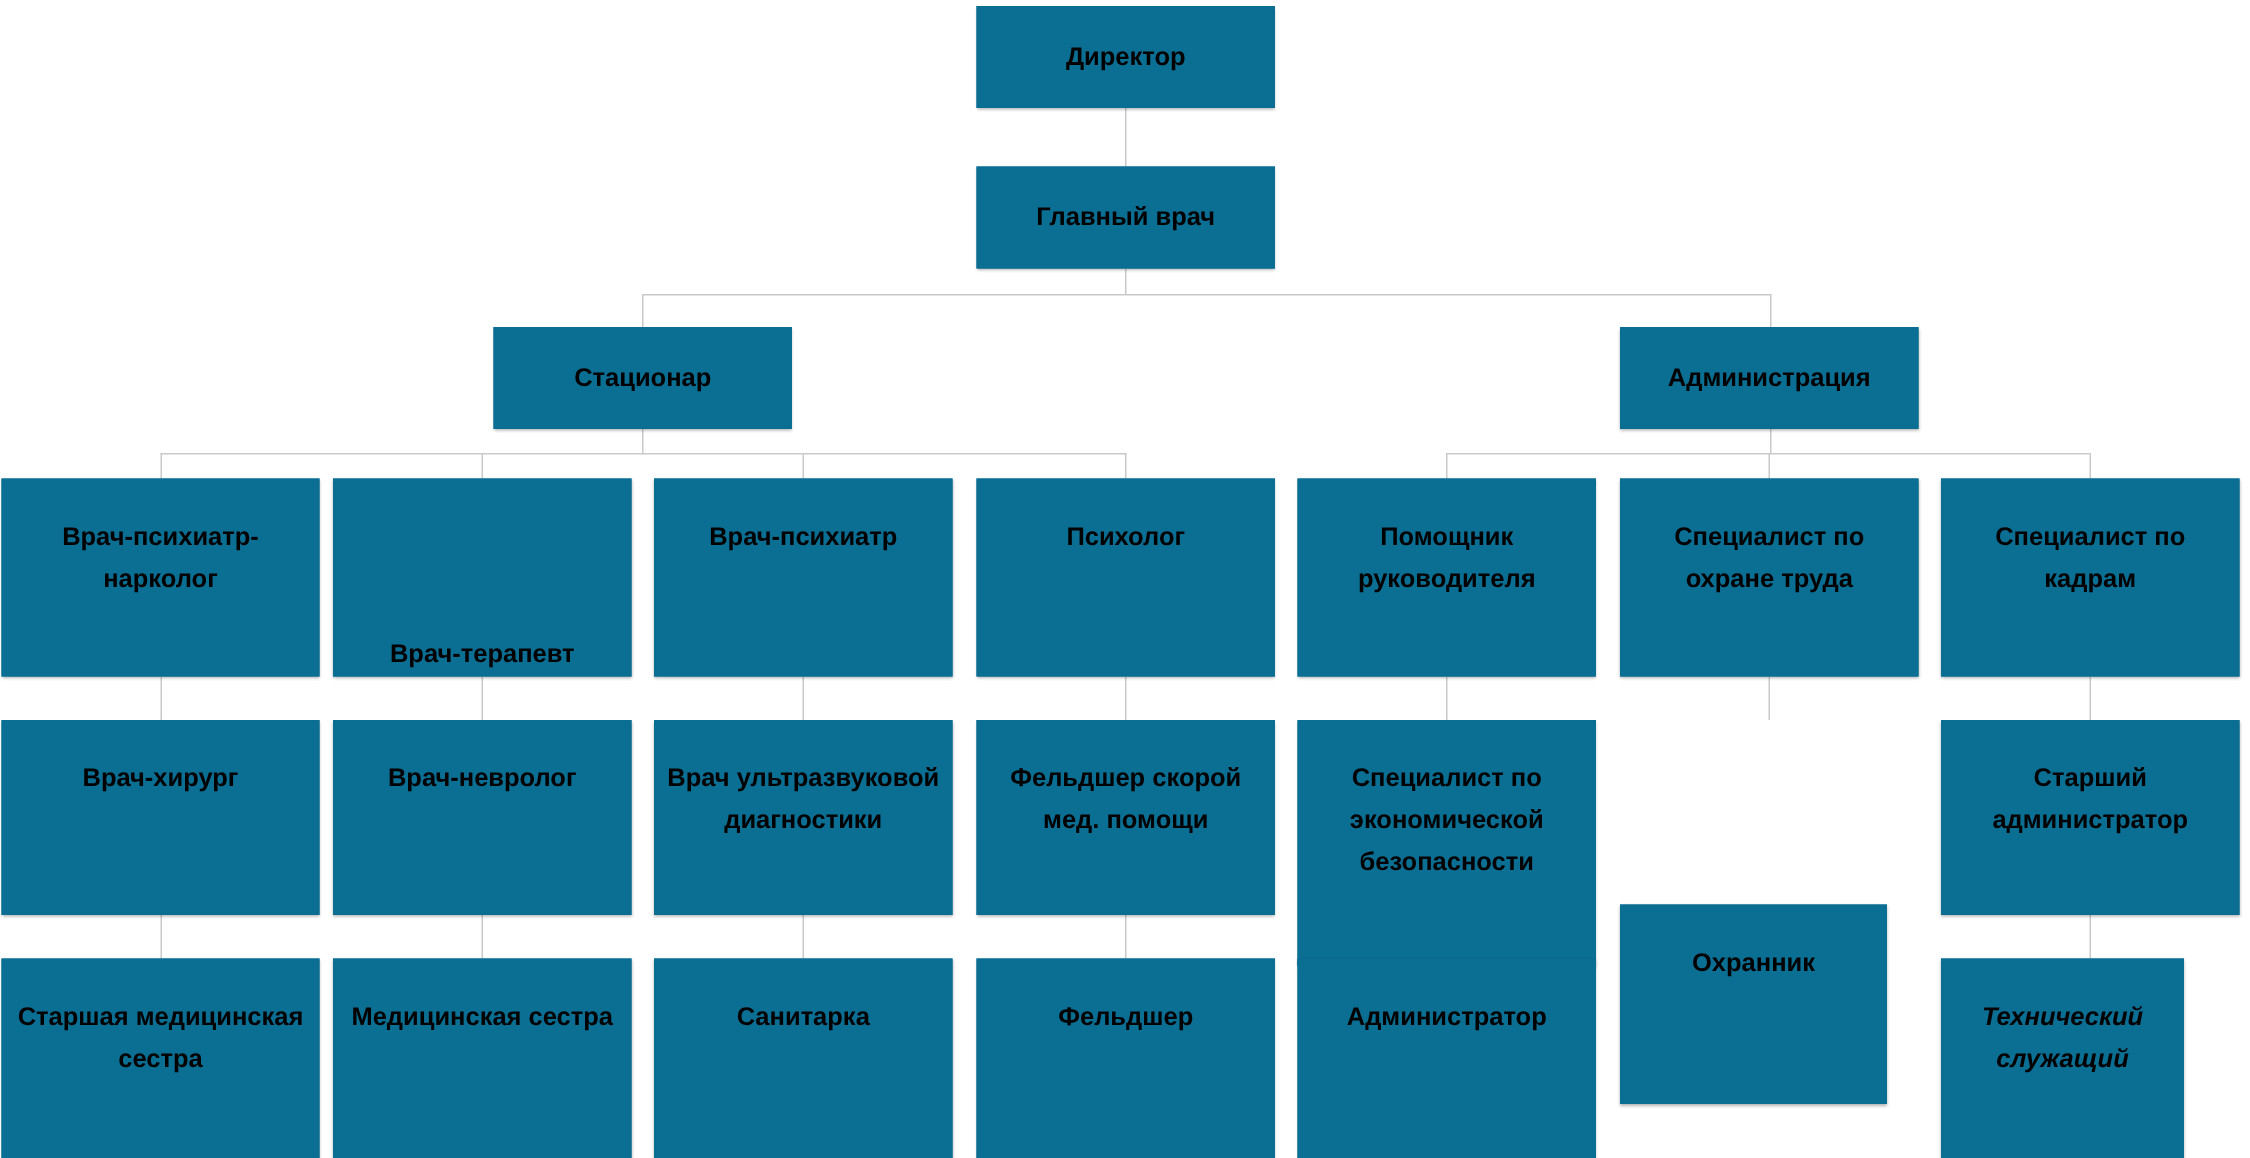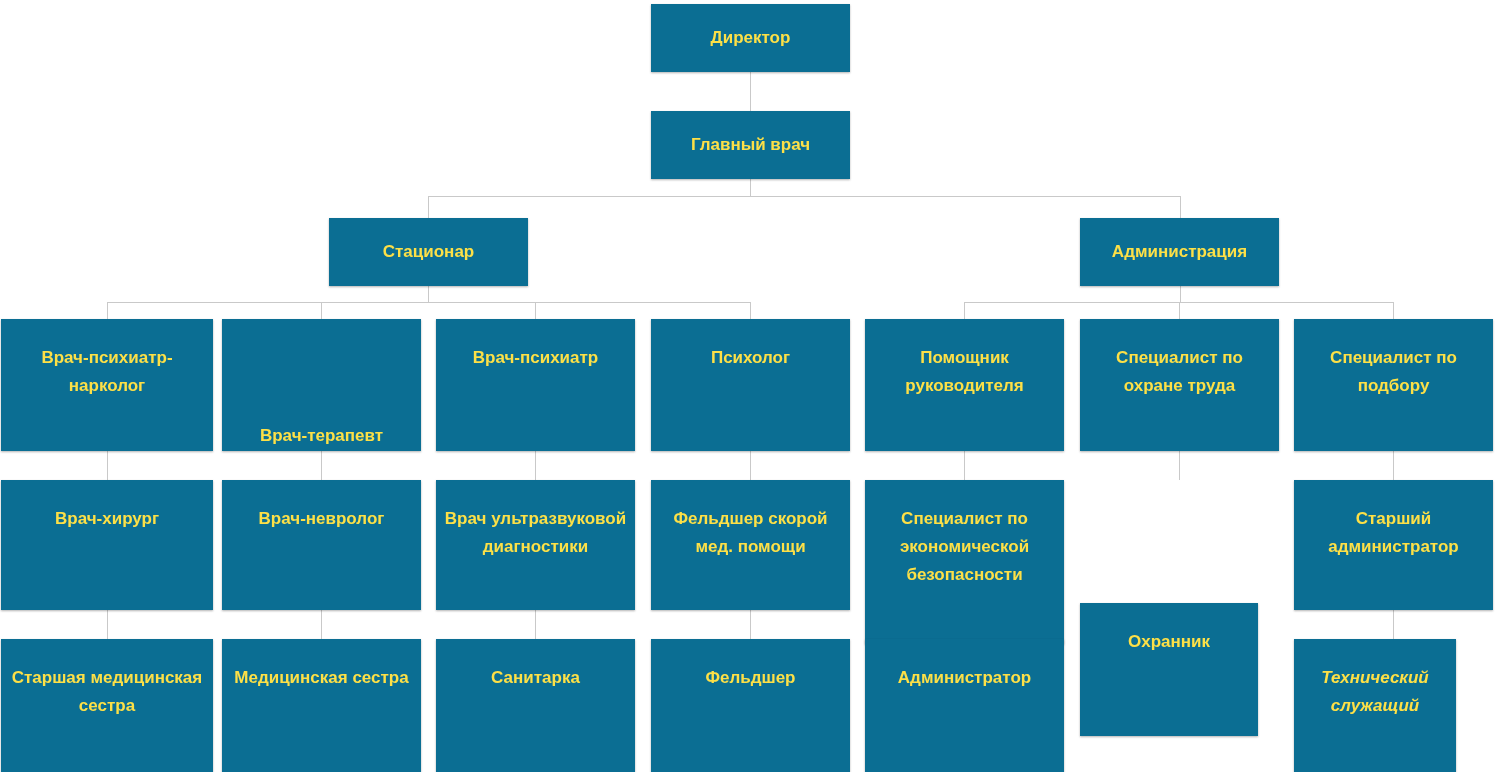--- a/index.html
+++ b/index.html
@@ -16,21 +16,21 @@
   }
   #chart-root {
     position: relative;
     width: 1500px;
     height: 772px;
     background: #ffffff;
   }
   .node {
     position: absolute;
     background: #0b6e93;
-    color: #fde047;
+    color: #000000;
     font-weight: bold;
     font-size: 17px;
     line-height: 28px;
     text-align: center;
     box-sizing: border-box;
     display: flex;
     align-items: flex-start;
     justify-content: center;
     padding-top: 24px;
     padding-left: 6px;
@@ -124,21 +124,21 @@
   <div class="node" style="left:436px; top:319px; width:199px; height:132px;">
     <span class="label">Врач-психиатр</span>
   </div>
   <div class="node" style="left:865px; top:319px; width:199px; height:132px;">
     <span class="label">Помощник руководителя</span>
   </div>
   <div class="node" style="left:1080px; top:319px; width:199px; height:132px;">
     <span class="label">Специалист по охране труда</span>
   </div>
   <div class="node" style="left:1294px; top:319px; width:199px; height:132px;">
-    <span class="label">Специалист по подбору</span>
+    <span class="label">Специалист по кадрам</span>
   </div>
 
   <div class="node" style="left:1px; top:480px; width:212px; height:130px;">
     <span class="label">Врач-хирург</span>
   </div>
   <div class="node" style="left:222px; top:480px; width:199px; height:130px;">
     <span class="label">Врач-невролог</span>
   </div>
   <div class="node" style="left:436px; top:480px; width:199px; height:130px;">
     <span class="label">Врач ультразвуковой диагностики</span>

